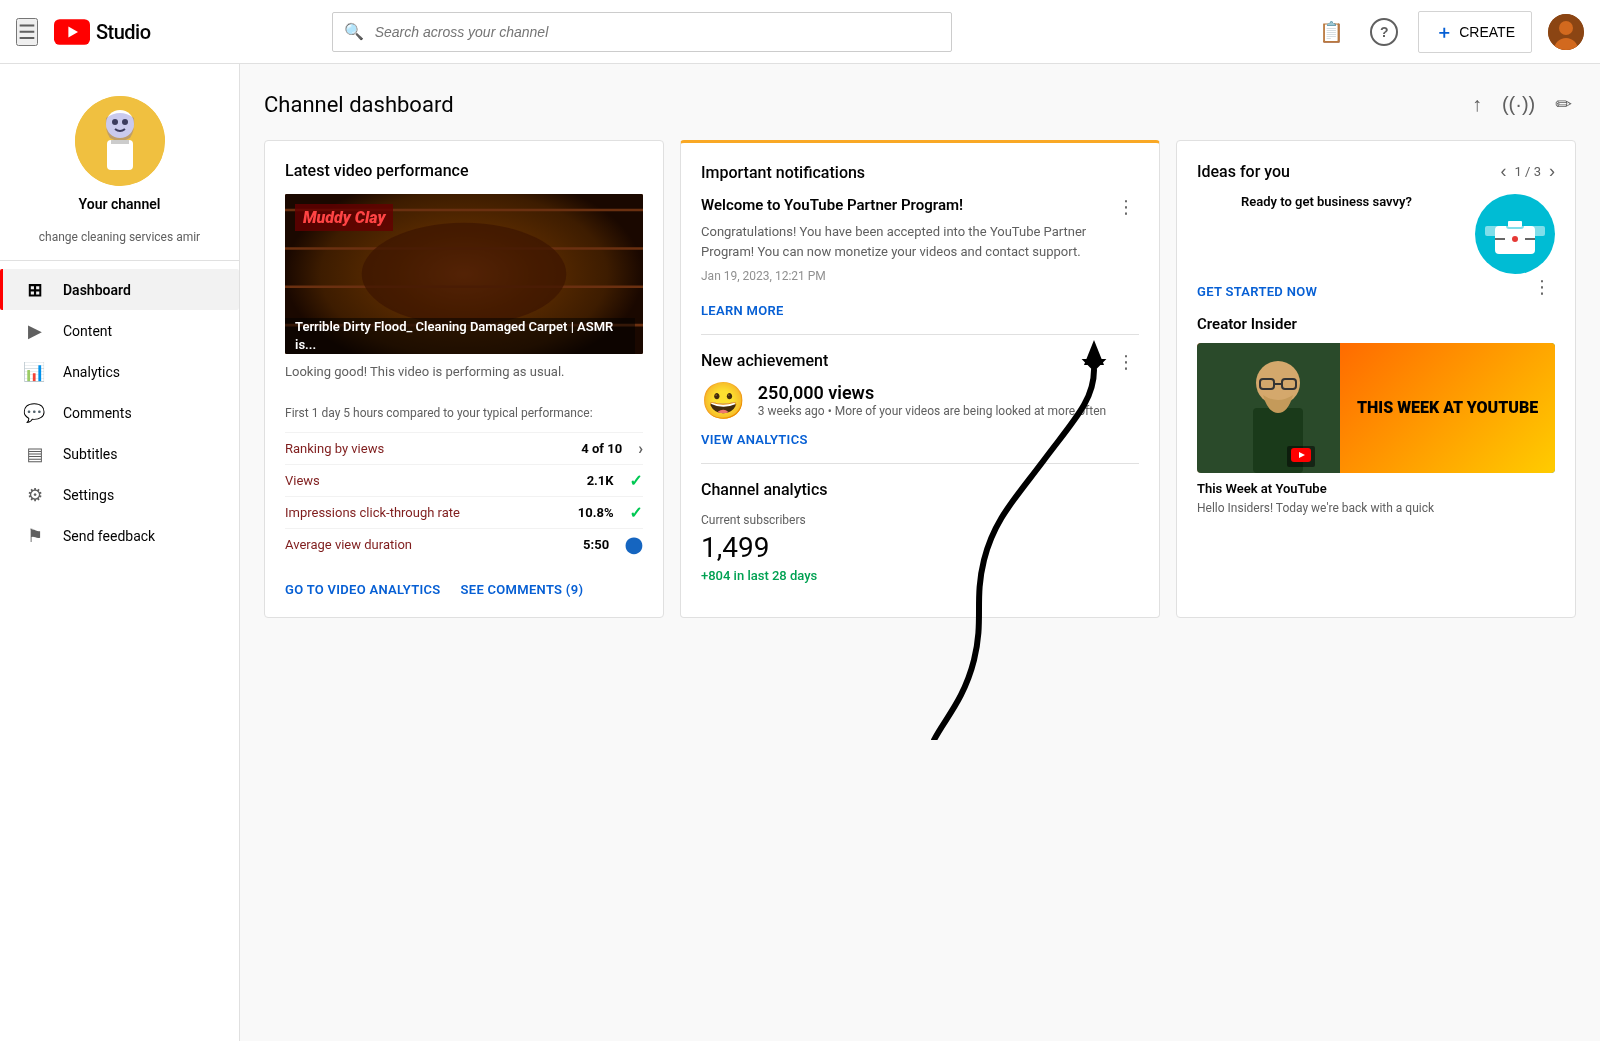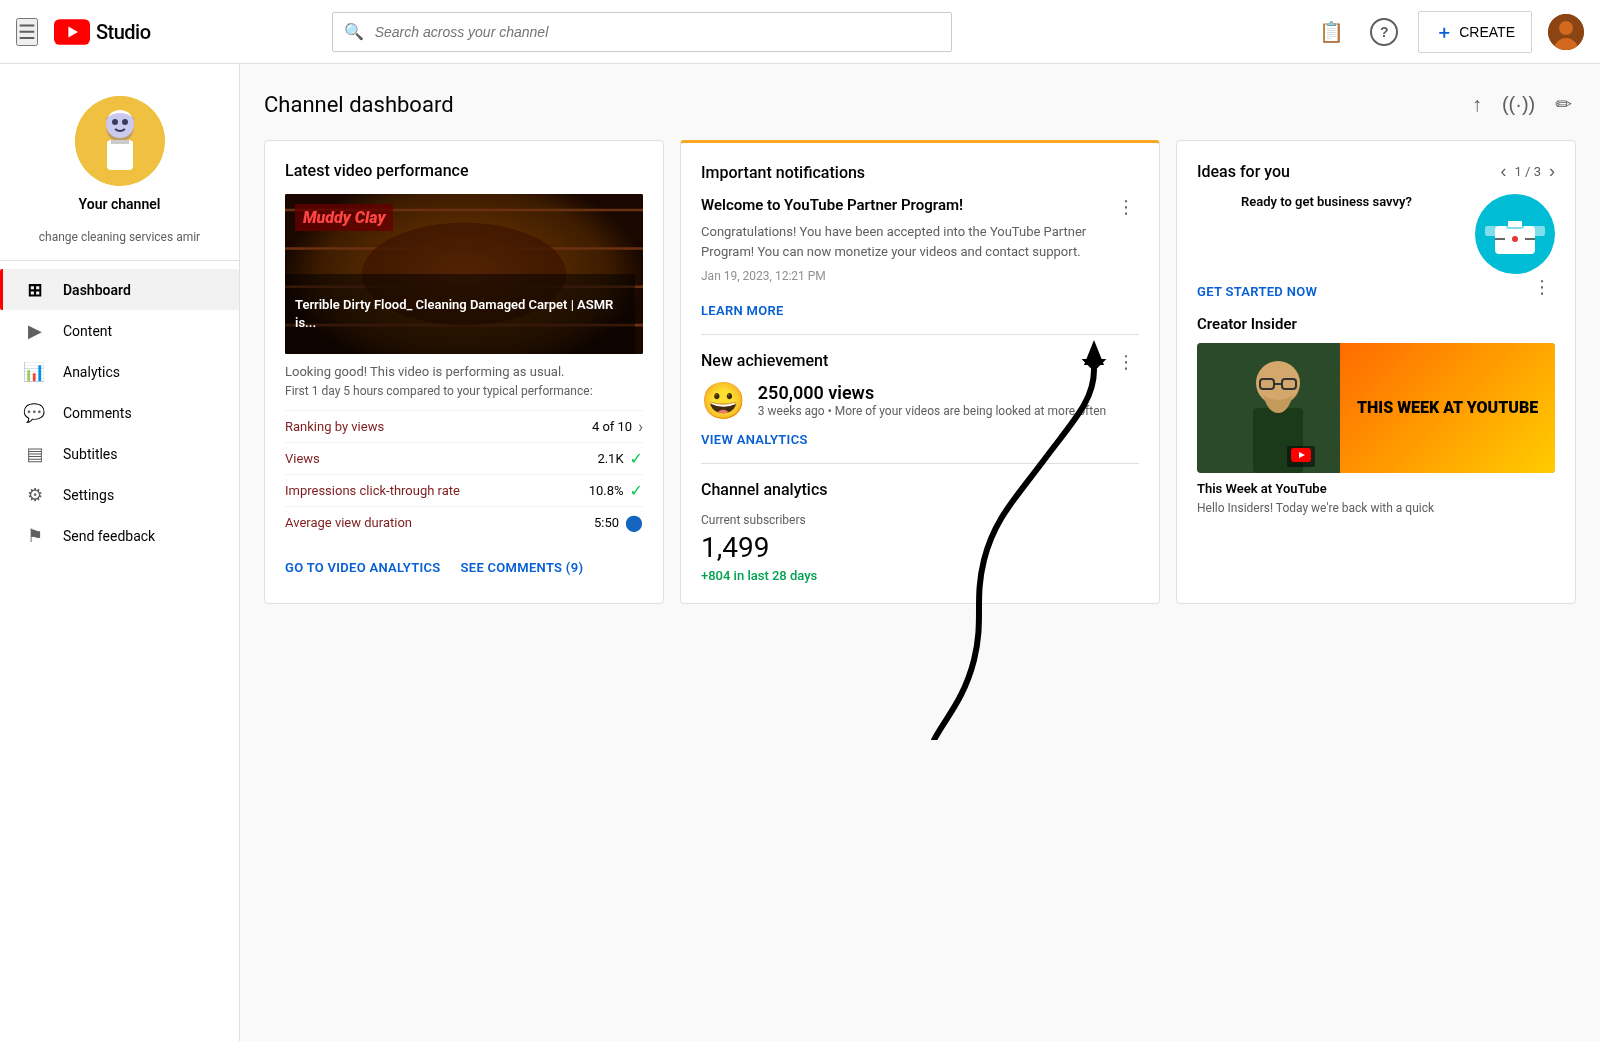--- a/index.html
+++ b/index.html
@@ -196,46 +196,46 @@
     }
     .video-overlay-title {
       position: absolute;
       bottom: 0;
       left: 0;
       right: 8px;
       background: rgba(0,0,0,0.5);
       color: #fff;
       font-size: 13px;
       font-weight: 600;
-      padding: 22px 10px;
+      padding: 0 10px;
       line-height: 1.4;
     }
     .muddy-clay-label {
       position: absolute;
       top: 10px;
       left: 10px;
       background: rgba(100,0,0,0.8);
       color: #ff4444;
       font-size: 16px;
       font-weight: 900;
       padding: 4px 8px;
       font-style: italic;
     }
-    .video-desc { font-size: 13px; color: #606060; margin-bottom: 4px; }
+    .video-desc { font-size: 13px; color: #606060; margin-bottom: 26px; }
     .video-perf-label { font-size: 12px; color: #606060; margin-bottom: 10px; line-height: 1.4; }
     .video-stat-row {
       display: flex;
       align-items: center;
       justify-content: space-between;
       padding: 6px 0;
       border-top: 1px solid #f2f2f2;
       font-size: 13px;
     }
     .stat-label { color: #7f1d1d; }
-    .stat-value { display: flex; align-items: center; gap: 6px; color: #030303; font-weight: 400; }
+    .stat-value { display: flex; align-items: center; gap: 16px; color: #030303; font-weight: 700; }
     .stat-icon-green { color: #00c853; font-size: 16px; }
     .stat-icon-blue { color: #1565c0; font-size: 16px; }
     .stat-icon-arrow { color: #606060; font-size: 16px; }
     .card-link {
       color: #065fd4;
       font-size: 13px;
       font-weight: 600;
       cursor: pointer;
       text-decoration: none;
       display: inline-block;

